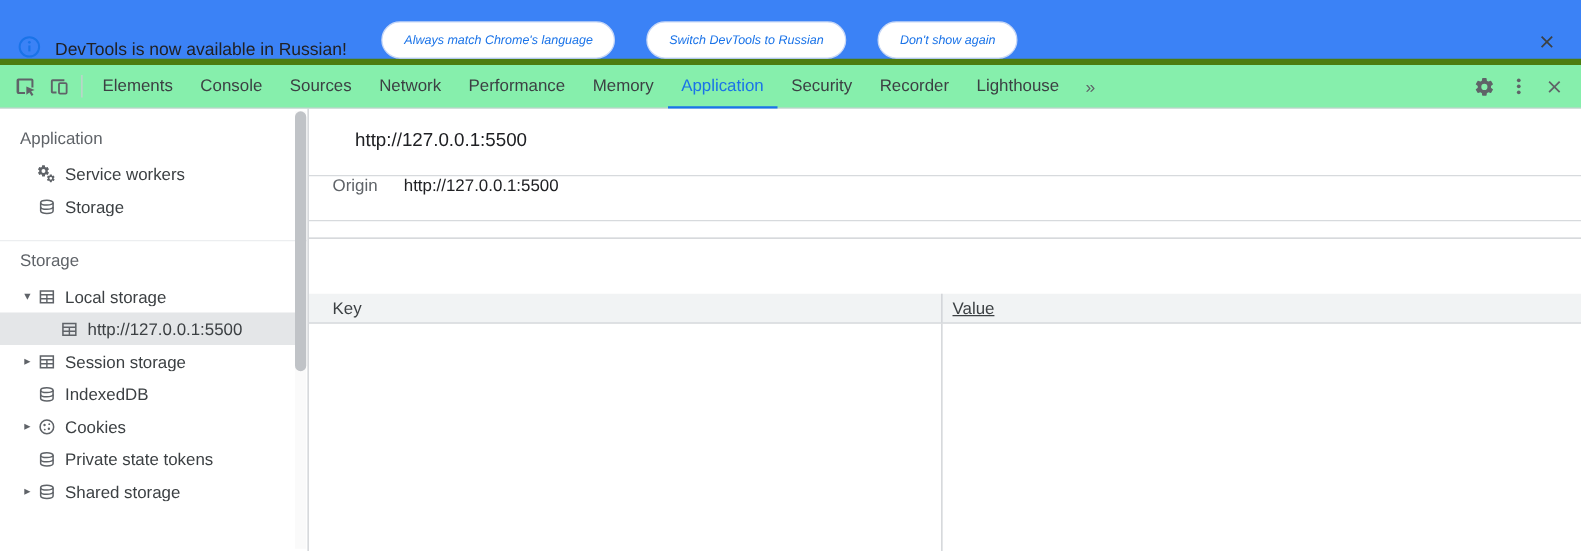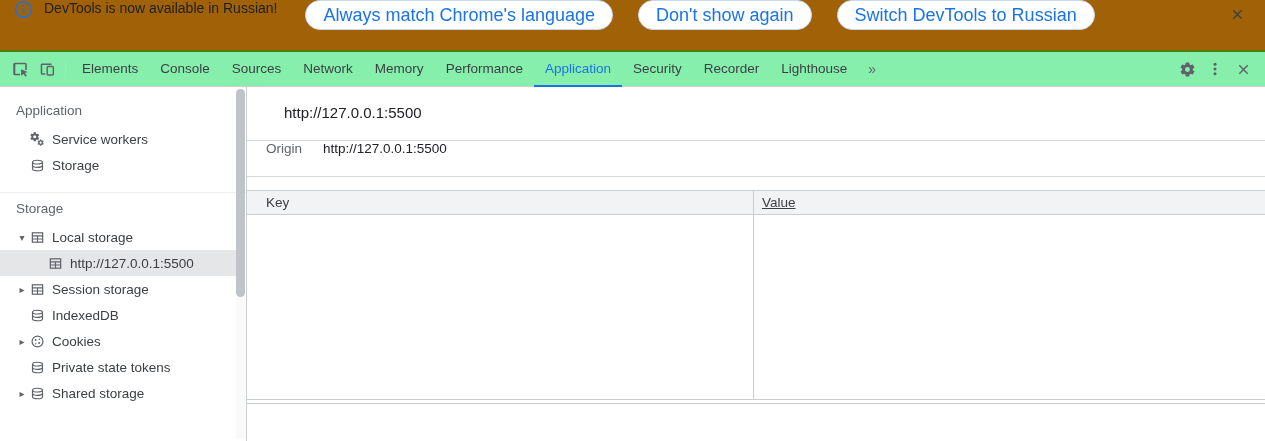--- a/index.html
+++ b/index.html
@@ -4,27 +4,27 @@
 <style>
   * { margin:0; padding:0; box-sizing:border-box; }
   html,body { background:#fff; }
   .screen {
     width:1265px; height:441px; position:relative; overflow:hidden;
     background:#fff; color:#3c4043; cursor:default;
     font-family:"Liberation Sans", sans-serif; font-size:13.5px;
   }
 
   
-  .infobar { height:52px; display:flex; align-items:flex-start; padding:0 14px;
-    background:#a16207; border-bottom:2px solid #4d7c0f; font-size:14px; }
+  .infobar { height:52px; display:flex; align-items:flex-end; padding:0 14px;
+    background:#3b82f6; border-bottom:5px solid #4d7c0f; font-size:14px; }
   .info-ic { width:19px; height:19px; color:#1a73e8; flex:none; }
   .infobar .msg { color:#202124; margin-left:11px; white-space:nowrap; }
   .pill { height:30px; padding:0 17px; border:1px solid #c7d7f6; border-radius:15px;
-    background:#fff; color:#1a73e8; font-size:18px; display:flex; align-items:center;
-    cursor:pointer; white-space:nowrap; font-family:inherit; }
+    background:#fff; color:#1a73e8; font-size:10px; display:flex; align-items:center;
+    cursor:pointer; white-space:nowrap; font-family:inherit;font-style:italic; }
   .pill.first { margin-left:28px; }
   .pill + .pill { margin-left:25px; }
   .icon-btn { width:28px; height:28px; display:flex; align-items:center; justify-content:center;
     background:none; border:none; color:#5f6368; cursor:pointer; flex:none; }
   .infobar .close { margin-left:auto; color:#3c4043; }
 
   
   .tabsbar { height:35px; background:#86efac; border-bottom:1px solid #cacdd1;
     display:flex; align-items:center; color:#3c4043; padding-left:6px; }
   .tabsbar .tool-ic { width:27px; height:27px; }
@@ -72,21 +72,21 @@
 
   .title-row { padding:17px 0 19px 37px; font-size:15px; color:#202124;
     border-bottom:1px solid #d7dadd; flex:none; }
   .origin-row { height:36px; flex:none; display:flex; align-items:flex-start;
     padding-left:19px; border-bottom:1px solid #d7dadd; }
   .origin-label { color:#5f6368; }
   .origin-value { margin-left:21px; color:#202124; }
 
   .dg { margin-top:13px; flex:none; border-top:1px solid #cacdd1; }
   .dg-head { display:flex; height:24px; background:#f1f3f4; border-bottom:1px solid #cacdd1;
-    color:#3c4043; }
+    color:#3c4043;margin-top:44px; }
   .col-key { width:507px; flex:none; border-right:1px solid #cacdd1;
     display:flex; align-items:center; padding-left:19px; }
   .col-val { flex:1; display:flex; align-items:center; padding-left:8px;text-decoration:underline; }
   .dg-body { display:flex; height:185px; background:#fff; border-bottom:1px solid #cacdd1; }
   .bottom-line { margin-top:3px; border-top:1px solid #cacdd1; flex:none; }
 </style>
 </head>
 <body>
 
 <svg style="position:absolute;width:0;height:0" aria-hidden="true">
@@ -153,22 +153,22 @@
 </svg>
 
 <div class="screen">
 
   <div class="infobar">
     <svg class="info-ic">
         <use href="#i-info"></use>
       </svg>
     <span class="msg">DevTools is now available in Russian!</span>
     <button class="pill first">Always match Chrome's language</button>
+    <button class="pill">Switch DevTools to Russian</button>
     <button class="pill">Don't show again</button>
-    <button class="pill">Switch DevTools to Russian</button>
     <button class="icon-btn close">
       <svg width="15" height="15">
           <use href="#i-x"></use>
         </svg>
     </button>
   </div>
 
   <div class="tabsbar">
     <button class="icon-btn tool-ic">
       <svg width="18" height="18">
@@ -178,22 +178,22 @@
     <button class="icon-btn tool-ic">
       <svg width="18" height="18">
           <use href="#i-device"></use>
         </svg>
     </button>
     <span class="vsep"></span>
     <div class="tab">Elements</div>
     <div class="tab">Console</div>
     <div class="tab">Sources</div>
     <div class="tab">Network</div>
+    <div class="tab">Performance</div>
     <div class="tab">Memory</div>
-    <div class="tab">Performance</div>
     <div class="tab active">Application</div>
     <div class="tab">Security</div>
     <div class="tab">Recorder</div>
     <div class="tab">Lighthouse</div>
     <div class="chev">»</div>
     <div class="bar-right">
       <button class="icon-btn">
         <svg width="17" height="17">
             <use href="#i-gear"></use>
           </svg>

